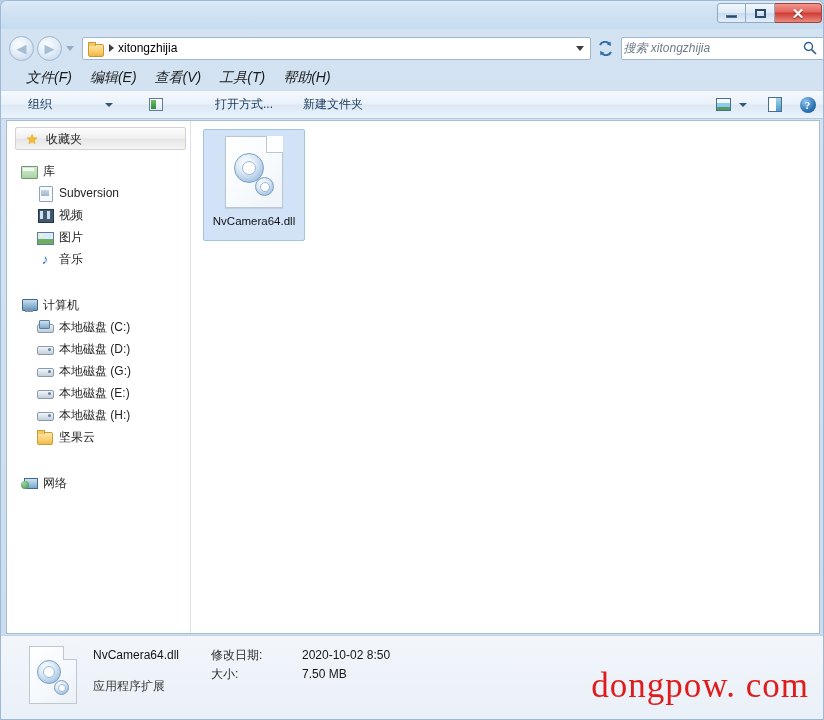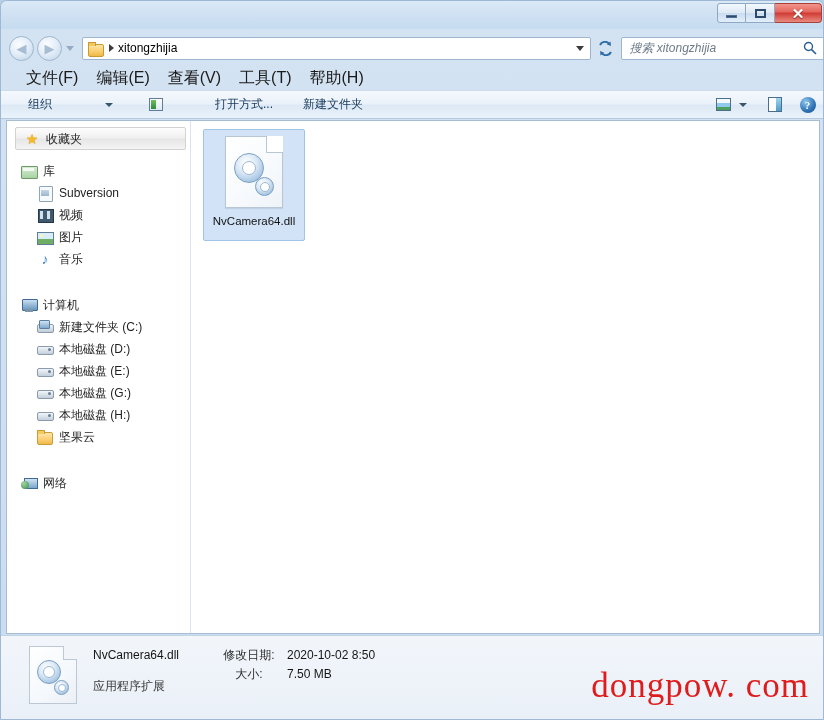--- a/index.html
+++ b/index.html
@@ -167,21 +167,21 @@
     margin-left: 6px;
     width: 244px; height: 23px;
     background: #ffffff;
     border: 1px solid #9eb6ce;
     border-radius: 2px;
     display: flex;
     align-items: center;
     position: relative;
   }
   #search-placeholder {
-    margin-left: 7px;
+    margin-left: 1px;
     font-size: 12px;
     font-style: italic;
     color: #6e7b89;
   }
   #search-ico {
     position: absolute;
     right: 7px;
     color: #2e5f94;
     font-size: 13px;
   }
@@ -189,24 +189,25 @@
   
   #menubar {
     position: absolute;
     top: 65px; left: 0;
     width: 824px; height: 24px;
     display: flex;
     align-items: center;
     padding-left: 16px;
   }
   .menu-item {
-    font-size: 16px;
+    font-size: 14px;
     color: #1a1a1a;
     padding: 2px 9px;
     cursor: default;
+    font-style: italic;
   }
 
   
   #toolbar {
     position: absolute;
     top: 89px; left: 0;
     width: 824px; height: 29px;
     background: linear-gradient(to bottom, #f5f9fd 0%, #eaf1f9 48%, #dce8f5 52%, #eaf3fb 100%);
     border-top: 1px solid #cddcec;
     border-bottom: 1px solid #b4c9de;
@@ -631,23 +632,23 @@
   #det-col1 {
     width: 118px;
     font-size: 12px;
   }
   #det-col1 .l1 { color: #141414; line-height: 19px; }
   #det-col1 .l2 { color: #3a3a3a; line-height: 19px; margin-top: 12px; }
   #det-col2 { font-size: 12px; }
   .det-row { display: flex; line-height: 19px; }
   .det-key {
     width: 76px;
-    text-align: center;
+    text-align: left;
     color: #2d2d2d;
-    margin-right: 0;
+    margin-right: 15px;
   }
   .det-val { color: #151515; }
 
   
   #watermark {
     position: absolute;
     right: 14px;
     bottom: 13px;
     font-family: "Liberation Serif", "DejaVu Serif", serif;
     font-size: 35px;
@@ -785,33 +786,33 @@
 
       <div class="spacer" style="height:22px"></div>
 
       <div class="nav-group">
         <div class="nav-row top">
           <span class="nav-icon ic-computer"></span>
           <span class="nav-label">计算机</span>
         </div>
         <div class="nav-row child">
           <span class="nav-icon ic-drive ic-drive-c"></span>
-          <span class="nav-label">新建文件夹 (C:)</span>
+          <span class="nav-label">本地磁盘 (C:)</span>
         </div>
         <div class="nav-row child">
           <span class="nav-icon ic-drive"></span>
           <span class="nav-label">本地磁盘 (D:)</span>
         </div>
         <div class="nav-row child">
           <span class="nav-icon ic-drive"></span>
+          <span class="nav-label">本地磁盘 (G:)</span>
+        </div>
+        <div class="nav-row child">
+          <span class="nav-icon ic-drive"></span>
           <span class="nav-label">本地磁盘 (E:)</span>
-        </div>
-        <div class="nav-row child">
-          <span class="nav-icon ic-drive"></span>
-          <span class="nav-label">本地磁盘 (G:)</span>
         </div>
         <div class="nav-row child">
           <span class="nav-icon ic-drive"></span>
           <span class="nav-label">本地磁盘 (H:)</span>
         </div>
         <div class="nav-row child">
           <span class="nav-icon ic-folder"></span>
           <span class="nav-label">坚果云</span>
         </div>
       </div>

